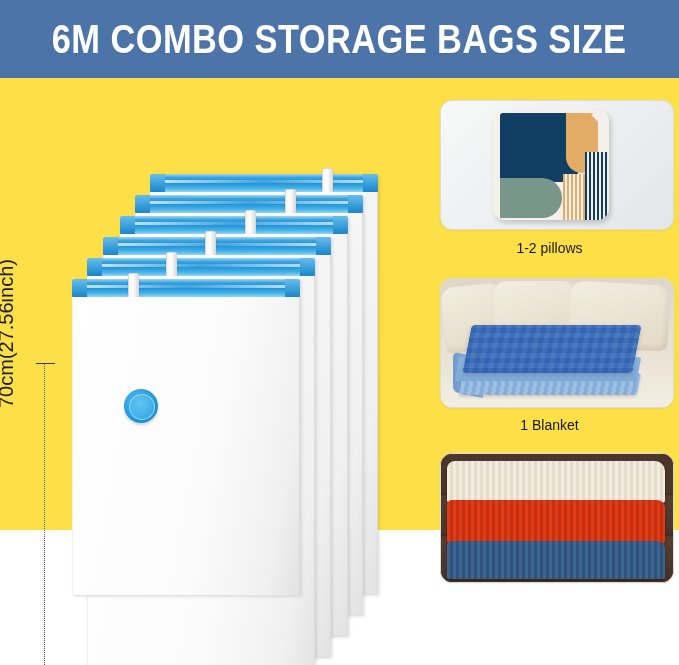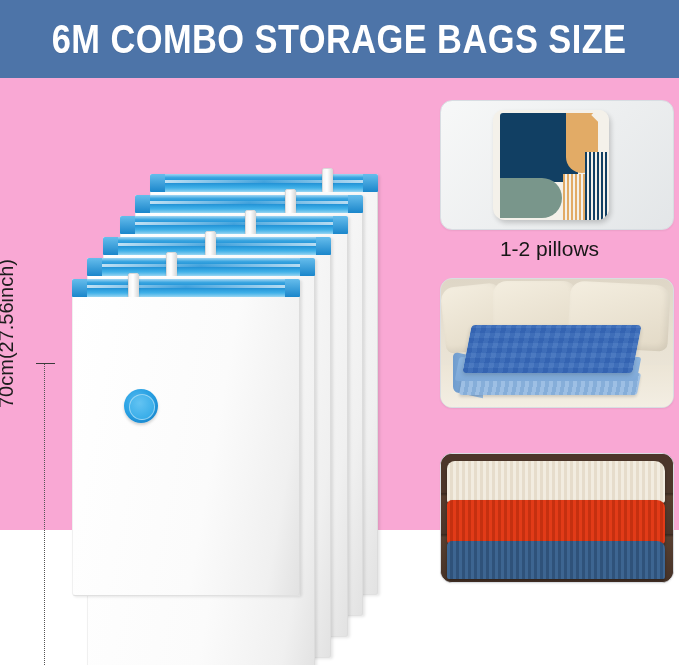--- a/index.html
+++ b/index.html
@@ -3,21 +3,21 @@
 <meta charset="utf-8">
 <style>
   html,body{margin:0;padding:0;}
   body{
     width:679px;height:665px;
     background:#ffffff;
     font-family:"Liberation Sans", sans-serif;
     overflow:hidden;
     position:relative;
   }
-  .page{position:relative;width:679px;height:530px;background:#f9a8d4;}
+  .page{position:relative;width:679px;height:530px;background:#fde047;}
 
   
   .banner{
     position:absolute;left:0;top:0;width:679px;height:78px;
     background:#4d74a8;
     display:flex;align-items:center;justify-content:center;
   }
   .banner-title{
     color:#ffffff;
     font-family:"Liberation Sans Narrow","Liberation Sans",sans-serif;
@@ -101,21 +101,21 @@
 
   
   .card{
     position:absolute;left:440px;width:232px;
     border-radius:12px;border:1px solid #d8dde2;
     background:#f2f3f4;overflow:hidden;
     box-shadow:0 1px 2px rgba(0,0,0,0.06);
   }
   .card-caption{
     position:absolute;left:420px;width:259px;text-align:center;
-    font-size:21px;color:#171717;line-height:25px;
+    font-size:14px;color:#171717;line-height:25px;
     font-family:"Liberation Sans",sans-serif;
   }
 
   
   #card-pillows{top:100px;height:128px;
     background:linear-gradient(135deg,#f7f8f8 0%,#eceeef 55%,#e3e6e8 100%);}
   .pillow{
     position:absolute;left:52px;top:9px;width:116px;height:110px;
     background:#f4f1ea;
     border-radius:10px 10px 12px 12px;
@@ -301,20 +301,21 @@
       <span class="pillow-bg pb1"></span>
       <span class="pillow-bg pb2"></span>
       <span class="pillow-bg pb3"></span>
       <span class="sheet"></span>
       <span class="blanket-fold"></span>
       <span class="blanket-bot"></span>
       <span class="blanket-mid"></span>
       <span class="blanket-top"></span>
     </div>
   </div>
+  <div class="card-caption" id="cap-blanket">1 Blanket</div>
 
   <div class="card" id="card-sweaters">
     <div class="wood">
       <span class="swt swt1"></span>
       <span class="swt swt2"></span>
       <span class="swt swt3"></span>
     </div>
   </div>
 
 </div>

